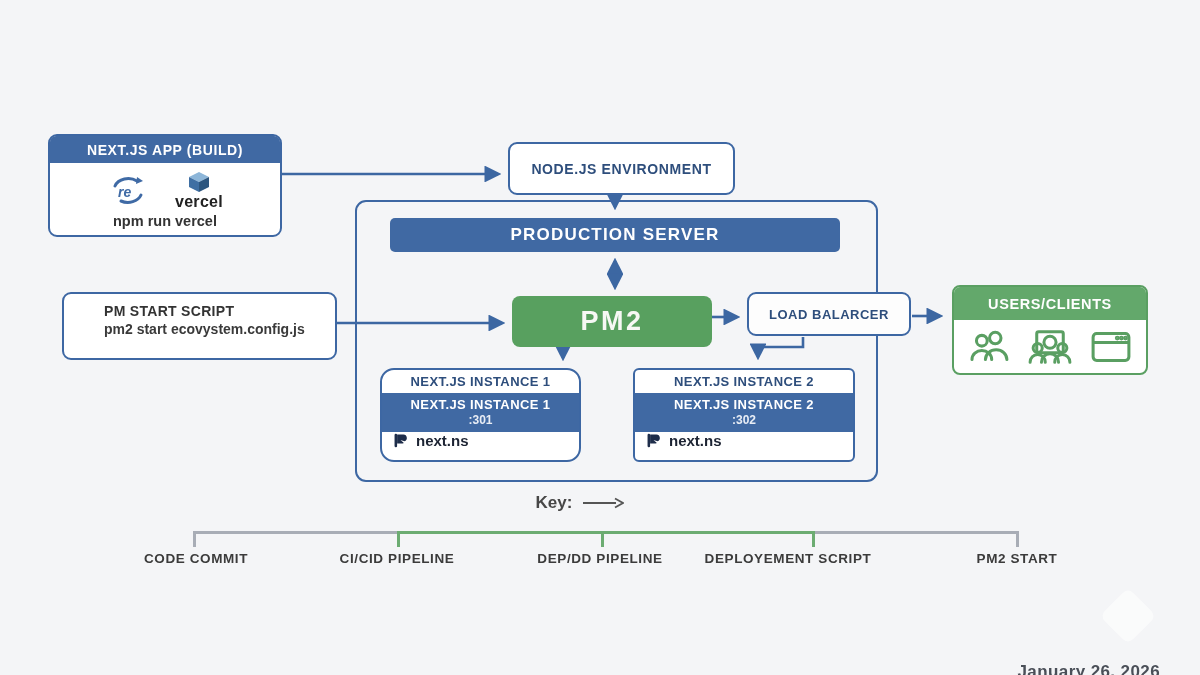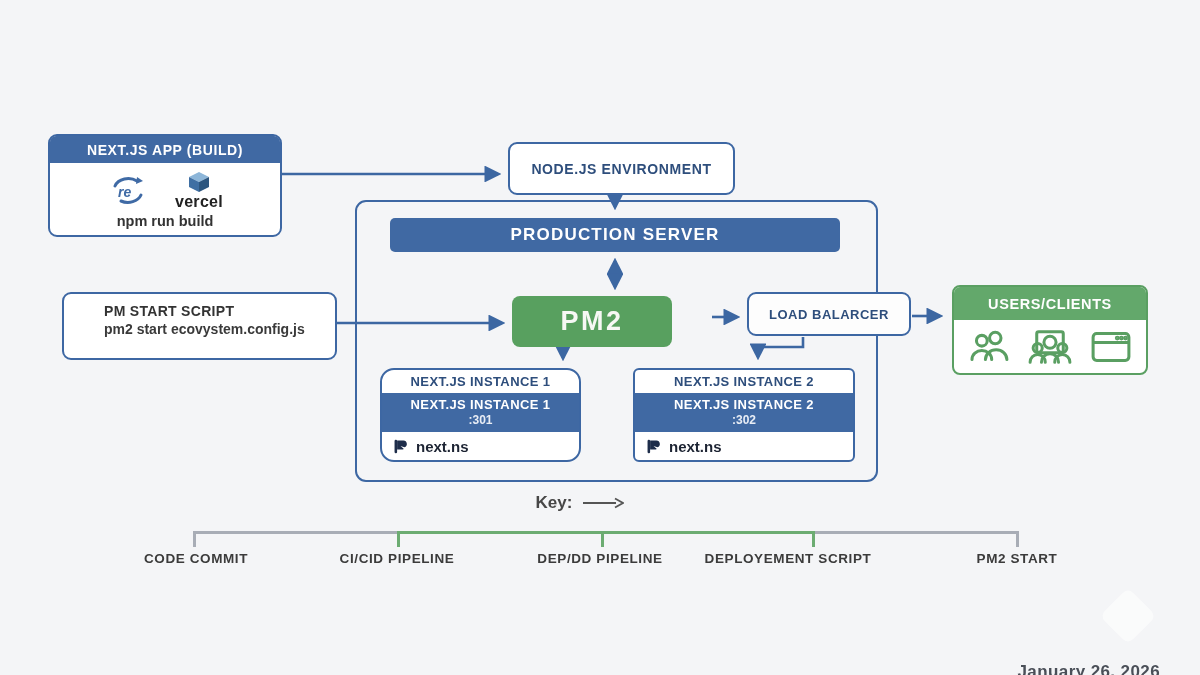--- a/index.html
+++ b/index.html
@@ -22,21 +22,21 @@
   .re-logo{display:flex;align-items:center;}
   .vercel{display:flex;flex-direction:column;align-items:center;line-height:1;}
   .vercel-word{font-size:16px;font-weight:600;color:#222;margin-top:1px;letter-spacing:.3px;}
   .app-cmd{font-size:14.5px;color:#333;margin-top:3px;font-weight:600;}
   
   .node-env{left:508px;top:142px;width:227px;height:53px;display:flex;align-items:center;justify-content:center;
     font-size:14px;letter-spacing:.6px;}
   .server-container{left:355px;top:200px;width:523px;height:282px;background:transparent;}
   .prod-bar{left:390px;top:218px;width:450px;height:34px;background:#4069a3;border-radius:5px;
     display:flex;align-items:center;justify-content:center;color:#fff;font-weight:bold;font-size:17px;letter-spacing:1.2px;}
-  .pm2-box{left:512px;top:296px;width:160px;height:51px;background:#58a05f;border-radius:8px;
+  .pm2-box{left:512px;top:296px;width:200px;height:51px;background:#58a05f;border-radius:8px;
     display:flex;align-items:center;justify-content:center;color:#f6f8f4;font-weight:bold;font-size:27px;letter-spacing:2.5px;}
   .lb-box{left:747px;top:292px;width:164px;height:44px;display:flex;align-items:center;justify-content:center;
     font-size:13px;letter-spacing:.5px;background:#fdfdfd;}
   .script-box{left:62px;top:292px;width:275px;height:68px;padding:9px 0 0 40px;font-size:14px;color:#333;}
   .script-title{font-weight:bold;margin-bottom:2px;letter-spacing:.3px;}
   .script-cmd{font-weight:600;color:#3a3a3a;}
   
   .users-box{left:952px;top:285px;width:196px;height:90px;border:2px solid #5a9f62;border-radius:8px;
     background:#fff;box-sizing:border-box;display:flex;flex-direction:column;overflow:hidden;}
   .users-header{background:#63a86b;color:#fff;font-weight:bold;font-size:14.5px;letter-spacing:.6px;
@@ -45,21 +45,21 @@
   
   .inst{top:368px;height:94px;background:#fff;border:2px solid #3d67a3;border-radius:6px;box-sizing:border-box;
     display:flex;flex-direction:column;overflow:hidden;}
   .inst1{left:380px;width:201px;border-radius:14px;}
   .inst2{left:633px;width:222px;}
   .inst-outer-title{height:23px;display:flex;align-items:center;justify-content:center;
     font-size:13px;font-weight:bold;color:#2e4e7c;letter-spacing:.4px;}
   .inst-band{background:#4069a3;color:#fff;height:39px;display:flex;flex-direction:column;align-items:center;justify-content:center;line-height:1.25;}
   .inst-band-title{font-size:13px;font-weight:bold;letter-spacing:.4px;}
   .inst-port{font-size:12px;font-weight:600;color:#e8edf5;}
-  .inst-footer{flex:1;display:flex;align-items:center;gap:7px;padding-left:10px;font-size:15px;color:#1d2433;font-weight:600;}
+  .inst-footer{flex:1;display:flex;gap:7px;padding-left:10px;font-size:15px;color:#1d2433;font-weight:600;}
   
   .key-line{left:0;top:493px;width:1160px;display:flex;align-items:center;justify-content:center;gap:10px;
     color:#474747;font-size:17px;}
   .key-label{font-weight:600;}
   
   .tl-seg{position:absolute;height:3px;top:531px;}
   .tl-tick{position:absolute;width:3px;height:16px;top:531px;}
   .tl-label{position:absolute;top:551px;transform:translateX(-50%);font-size:13.5px;font-weight:bold;
     color:#3b3b3b;letter-spacing:.6px;white-space:nowrap;}
   
@@ -107,21 +107,21 @@
       </span>
       <span class="vercel">
         <svg width="26" height="22" viewBox="0 0 24 22">
           <polygon points="12,1 22,6 12,11 2,6" fill="#8db6d9"></polygon>
           <polygon points="2,6 12,11 12,21 2,16" fill="#3f6fa3"></polygon>
           <polygon points="22,6 12,11 12,21 22,16" fill="#2d567f"></polygon>
         </svg>
         <span class="vercel-word">vercel</span>
       </span>
     </div>
-    <div class="app-cmd">npm run build</div>
+    <div class="app-cmd">npm run vercel</div>
   </div>
 </div>
 
 <div class="abs bluebox node-env navy">
   <span>NODE.JS ENVIRONMENT</span>
 </div>
 
 <div class="abs bluebox server-container" style="border-radius:11px;"></div>
 <div class="abs prod-bar">
   <span>PRODUCTION SERVER</span>

